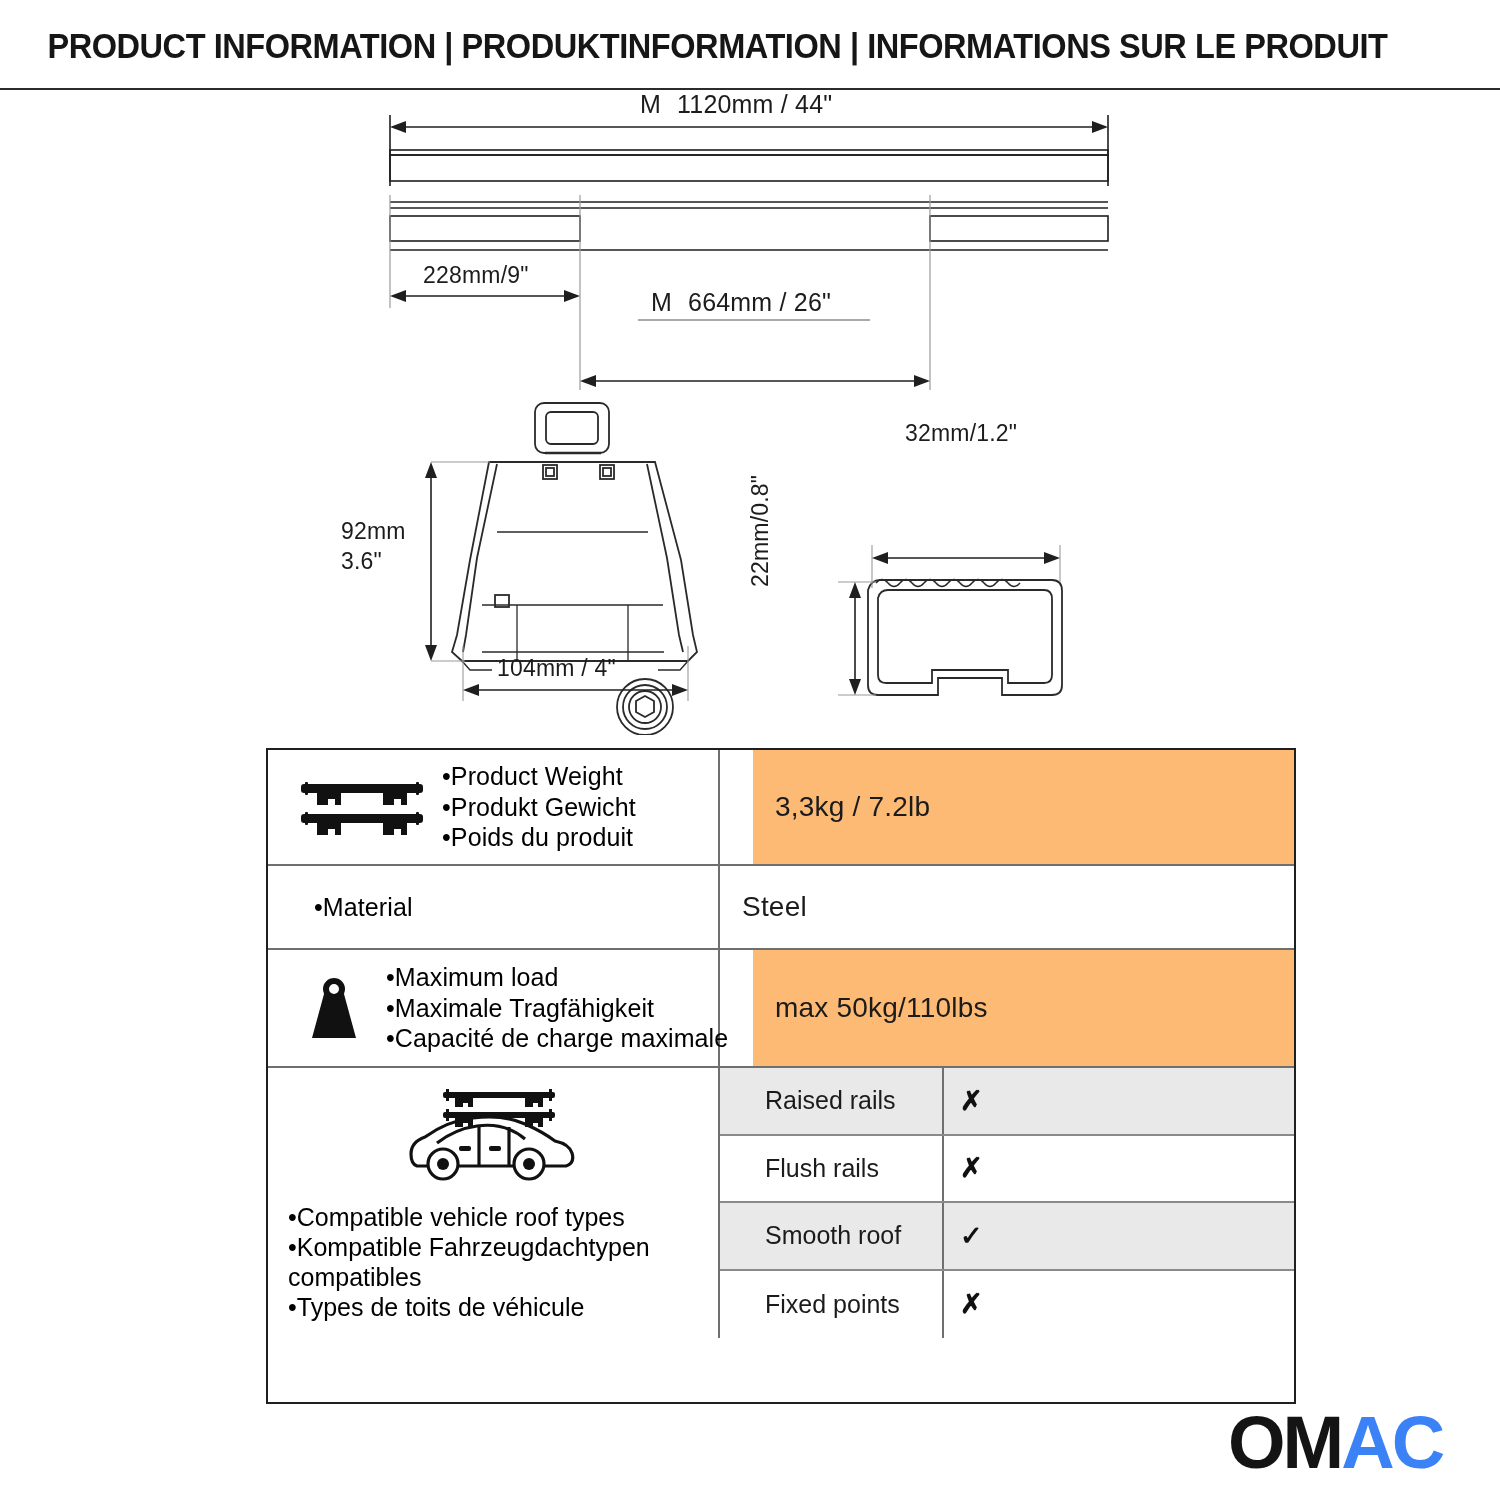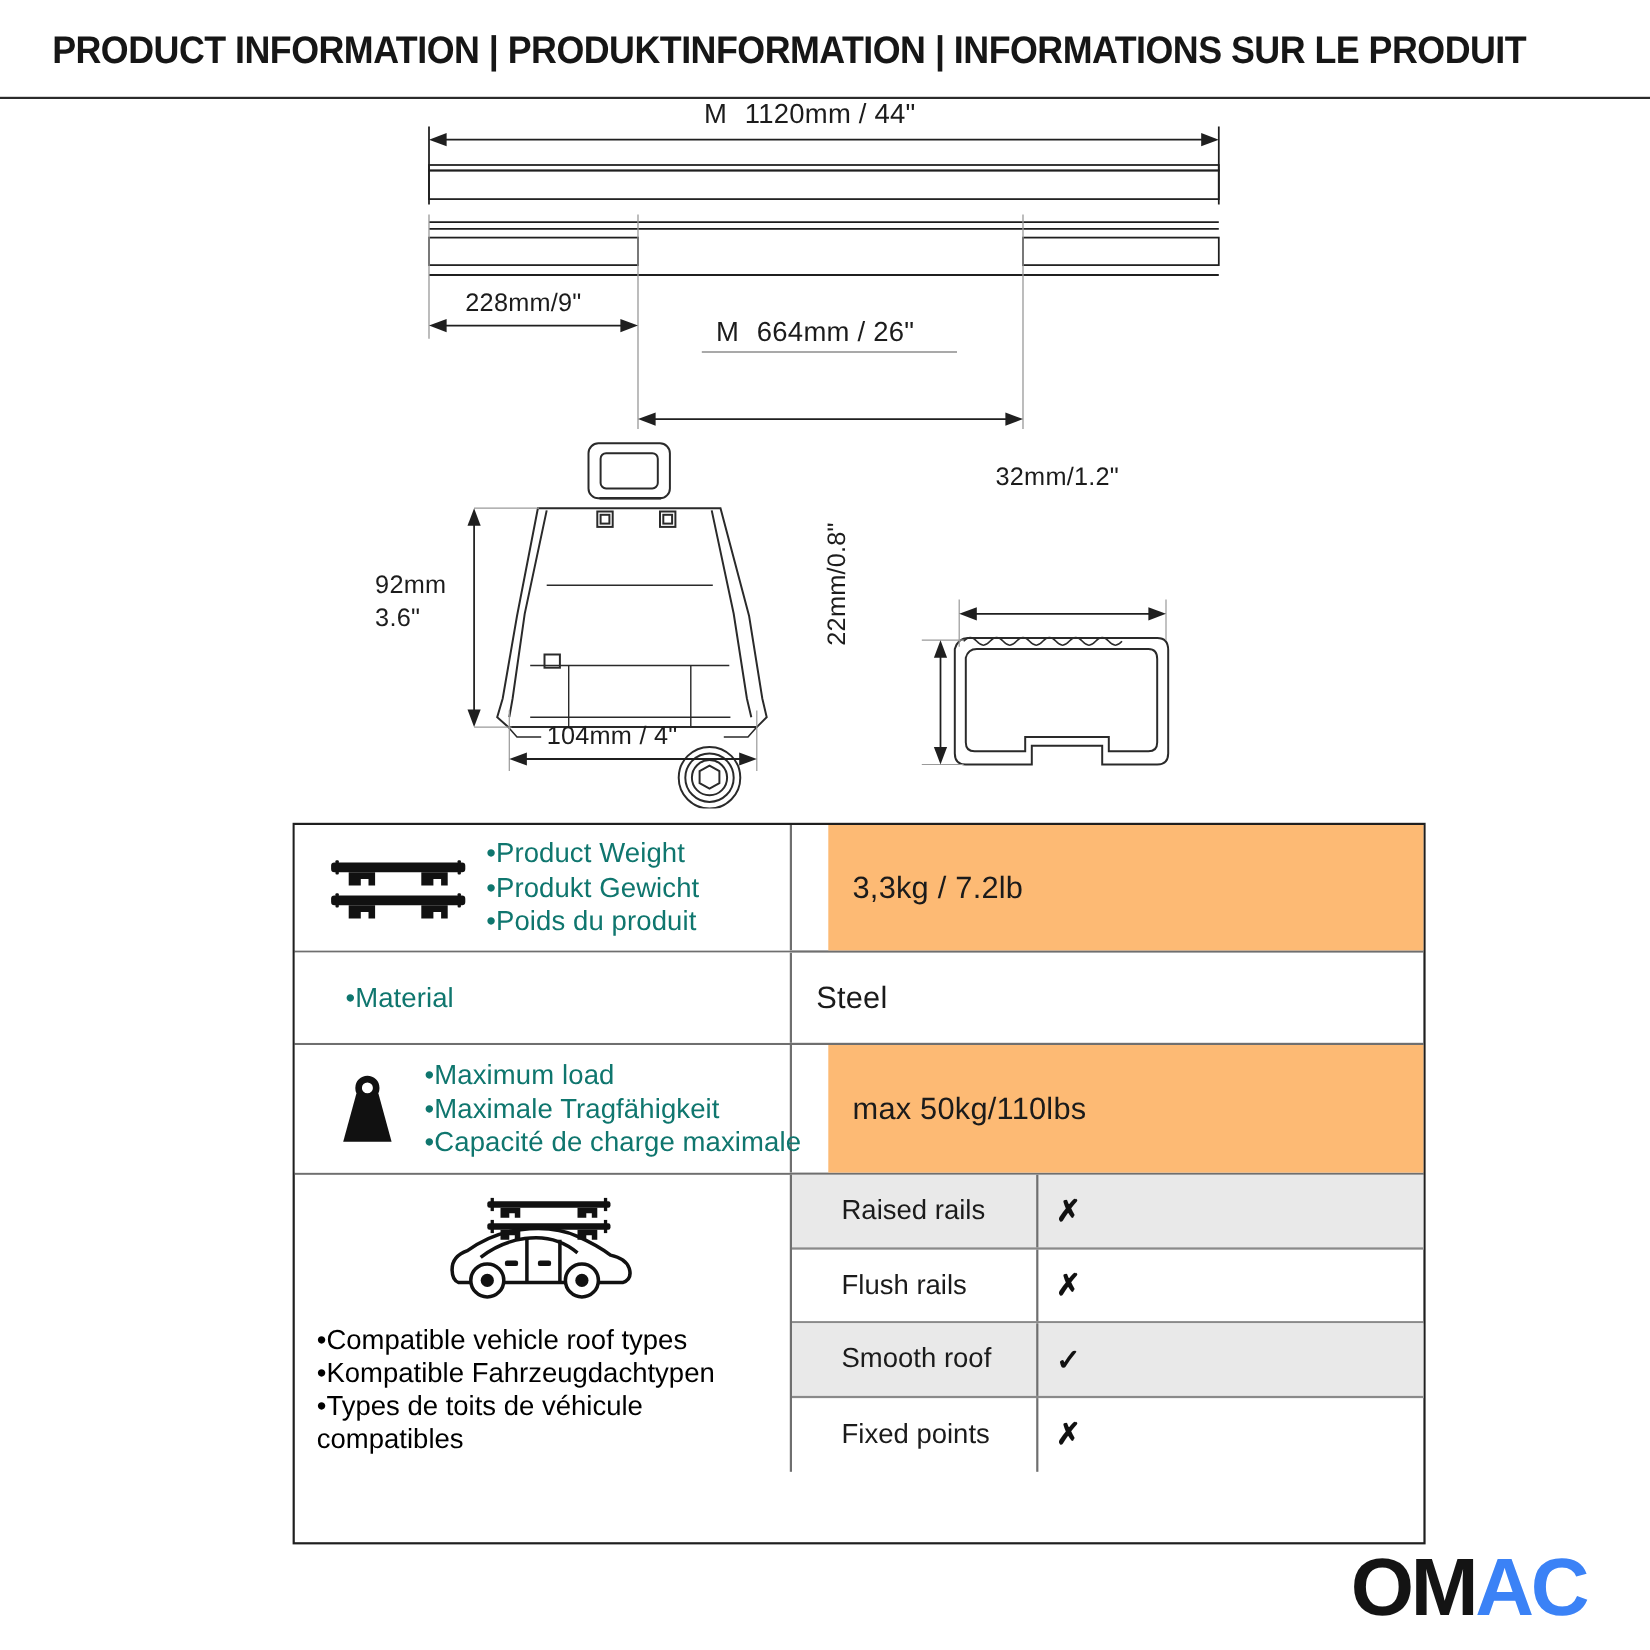--- a/index.html
+++ b/index.html
@@ -108,21 +108,21 @@
   .icon-box {
     width: 160px;
     min-width: 160px;
     display: flex;
     align-items: center;
     justify-content: center;
   }
   .label-lines {
     font-size: 25px;
     line-height: 1.22;
-    color: #0f766e;
+    color: #000000;
     letter-spacing: 0.1px;
   }
   .label-lines div { white-space: nowrap; }
 
   .row-weight { height: 116px; }
   .row-material { height: 84px; }
   .row-load { height: 118px; }
   .row-lock { height: 120px; }
   .row-compat { height: 270px; }
 
@@ -438,22 +438,22 @@
             <circle cx="42" cy="84" r="6"></circle>
             <circle cx="128" cy="84" r="6"></circle>
             <rect x="58" y="66" width="12" height="5" rx="2"></rect>
             <rect x="88" y="66" width="12" height="5" rx="2"></rect>
           </g>
         </svg>
       </div>
       <div class="compat-text">
         <div>•Compatible vehicle roof types</div>
         <div>•Kompatible Fahrzeugdachtypen</div>
+        <div>compatibles</div>
         <div>•Types de toits de véhicule</div>
-        <div>compatibles</div>
       </div>
     </div>
     <div class="compat-right">
       <div class="compat-subrow shaded">
         <div class="compat-name">Raised rails</div>
         <div class="compat-mark">✗</div>
       </div>
       <div class="compat-subrow">
         <div class="compat-name">Flush rails</div>
         <div class="compat-mark">✗</div>

